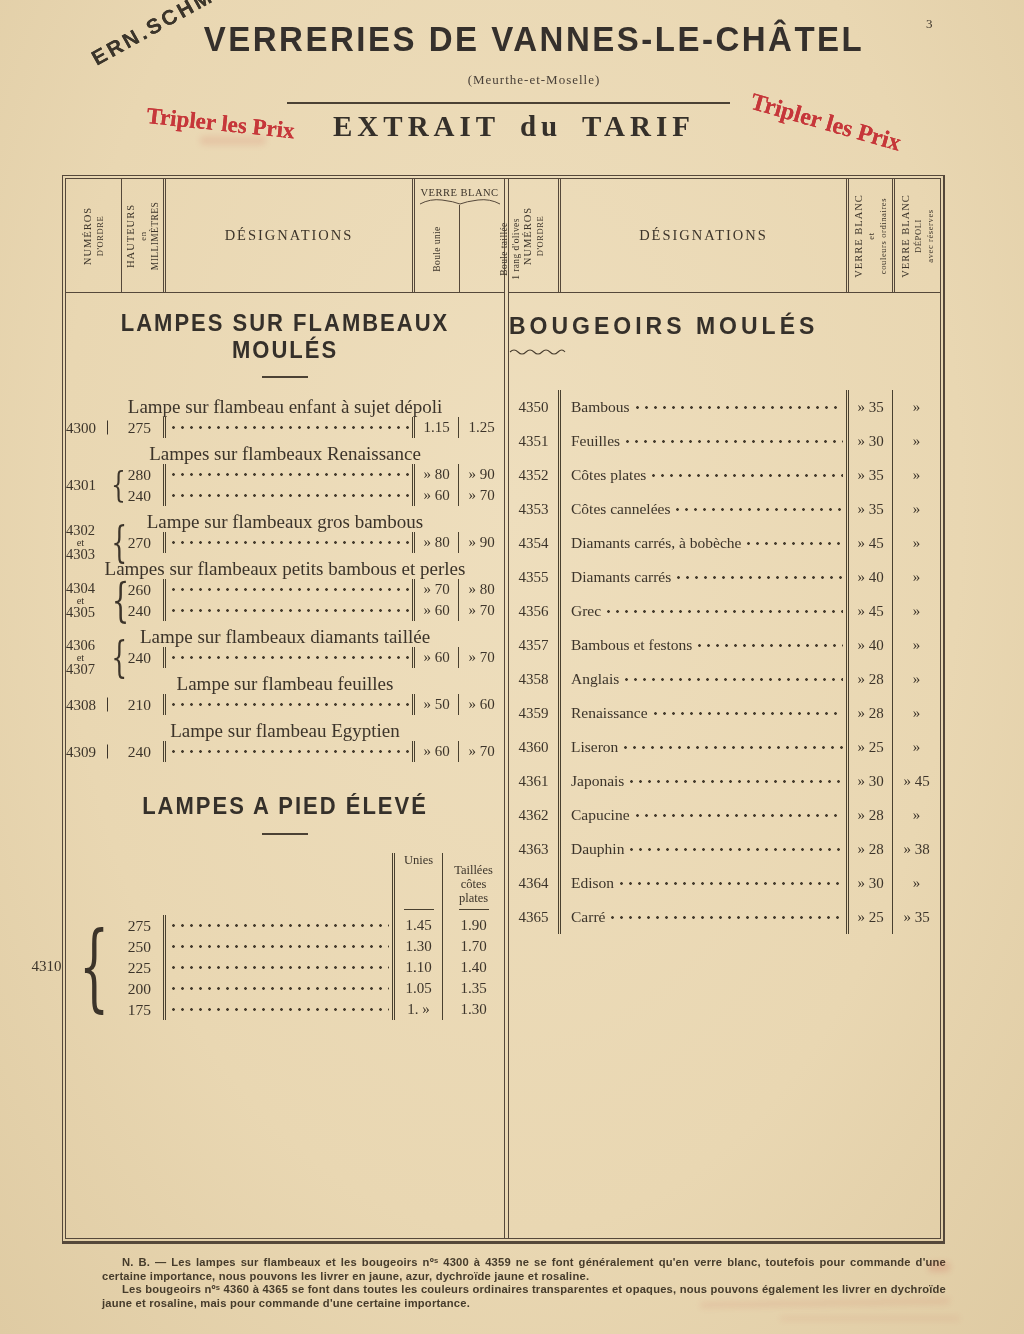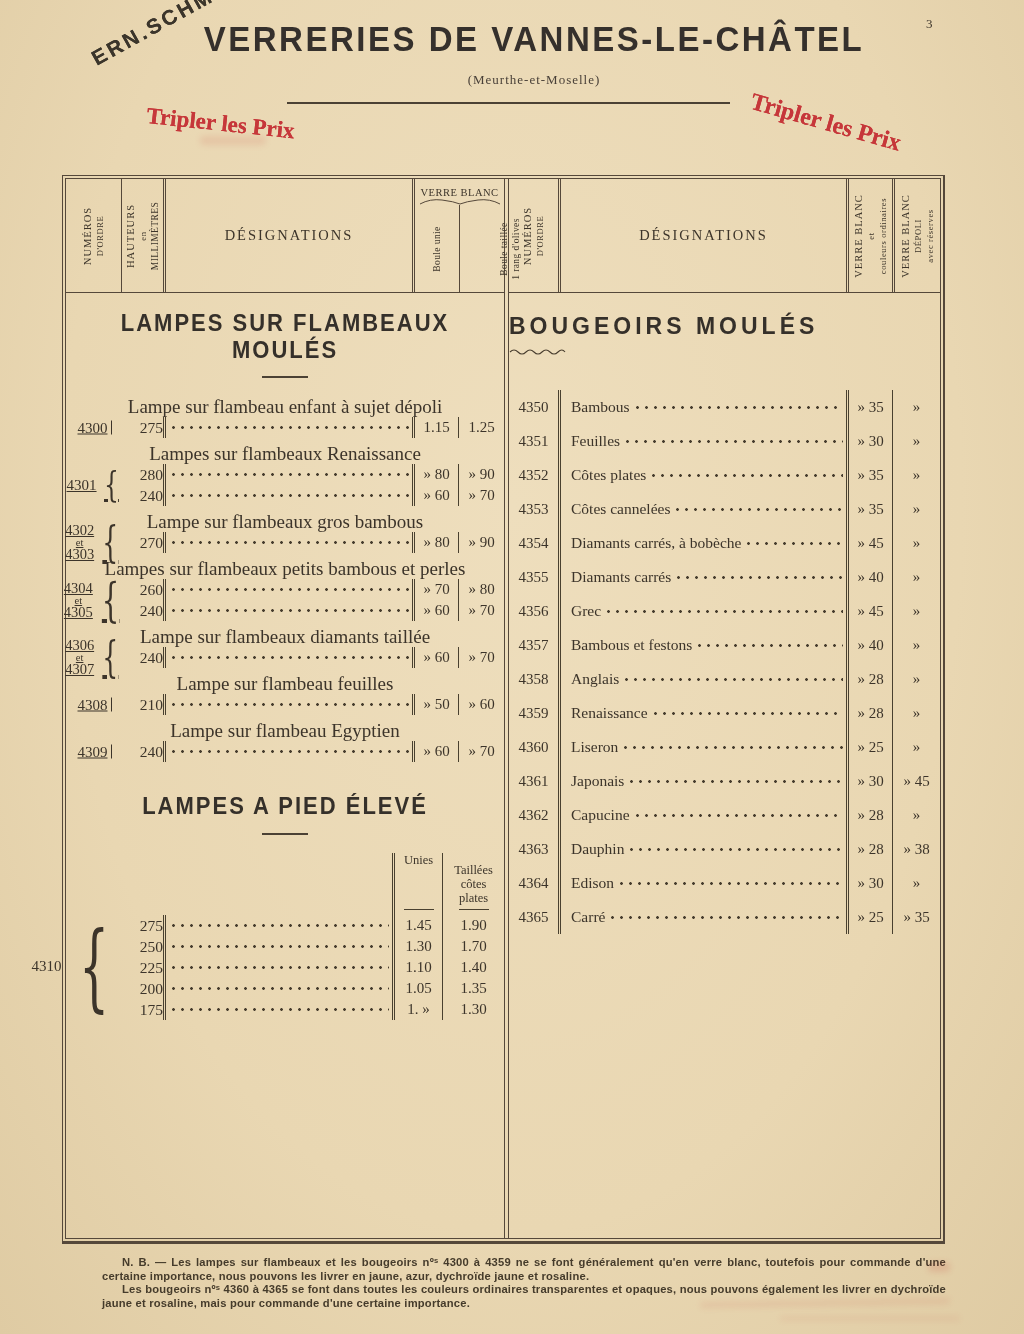--- a/index.html
+++ b/index.html
@@ -63,33 +63,33 @@
   .rhc3 { width:46px; border-left:3px double #55483a; }
   .rhc4 { width:48px; border-left:3px double #55483a; }
   
   .lbody { flex:1; padding-top:18px; position:relative; }
   .sec-title { text-align:center; font-family:"Liberation Sans", sans-serif; font-weight:bold;
                font-size:22px; letter-spacing:2px; color:#35302a; transform:scaleY(1.05); }
   .sec-rule { width:46px; height:2px; background:#4b4134; margin:13px auto 18px auto; }
   .ghead { height:21px; line-height:21px; margin-top:5px; text-align:center; font-size:19px; }
   .lgroup { position:relative; }
   .lgnum { position:absolute; left:0; top:50%; transform:translateY(-50%); width:58px;
-           display:flex; align-items:center; justify-content:center; gap:3px; padding-right:1px;
-           font-size:15px; z-index:2;text-decoration:underline; }
+           display:flex; align-items:center; justify-content:flex-start; gap:11px; padding-right:1px;
+           font-size:15px; z-index:2; }
   .nsep { width:1px; height:14px; background:#3c342a; display:inline-block; }
   .stack { display:flex; flex-direction:column; align-items:center; font-size:14.5px; line-height:13px; }
   .stack .mid { font-size:10.5px; line-height:11px; }
   .brace { font-family:"DejaVu Serif", serif; font-weight:normal; line-height:1; color:#3c342a; }
   .brace.b2 { font-size:36px; transform:scaleX(.65); }
   .brace.b3 { font-size:42px; transform:scaleX(.6); }
   .brace.b4 { font-size:46px; transform:scaleX(.6); }
   .lrows { margin-left:58px; }
   .lsub { display:flex; align-items:center; height:21px; font-size:15.5px; }
   .lh { width:42px; height:100%; display:flex; align-items:center; justify-content:flex-end;
-        padding-right:0; border-right:3px double #49402f; }
+        padding-right:12px; border-right:3px double #49402f; }
   .dots { flex:1; height:7px; margin:0 3px; align-self:center;
           background:radial-gradient(circle, #463c2d 1.2px, rgba(0,0,0,0) 1.55px) left center / 9px 7px repeat-x; }
   .lp1 { width:46px; height:100%; border-left:3px double #49402f; display:flex; align-items:center; justify-content:center; font-size:15px; }
   .lp2 { width:46px; height:100%; border-left:1px solid #49402f; display:flex; align-items:center; justify-content:center; font-size:15px; }
   
   .s2 { margin-top:32px; }
   .s2-wrap { margin-top:4px; display:flex; }
   .s2-left { width:58px; position:relative;text-align:right; }
   .s2-num { position:absolute; right:0; top:60px; height:106px; display:flex; align-items:center; justify-content:flex-end; gap:2px; font-size:15px; }
   .brace.b5 { font-size:95px; transform:scaleX(.5); }
@@ -129,20 +129,21 @@
 <div class="page">
 
   <div class="page-number">3</div>
   <div class="stamp-owner">ERN.SCHMID</div>
   <div class="stamp-red left">Tripler les Prix</div>
   <div class="stamp-red right">Tripler les Prix</div>
 
   <div class="main-title">VERRERIES DE VANNES-LE-CHÂTEL</div>
   <div class="sub-title">(Meurthe-et-Moselle)</div>
   <div class="title-rule"></div>
+  <div class="doc-title">EXTRAIT du TARIF</div>
 
   <div class="frame">
     <div class="frame-inner">
 
       <div class="half left">
         <div class="thead">
           <div class="hc lhc1">
             <div class="rot">
                 <div class="l1">NUMÉROS</div>
                 <div class="l2">D'ORDRE</div>

